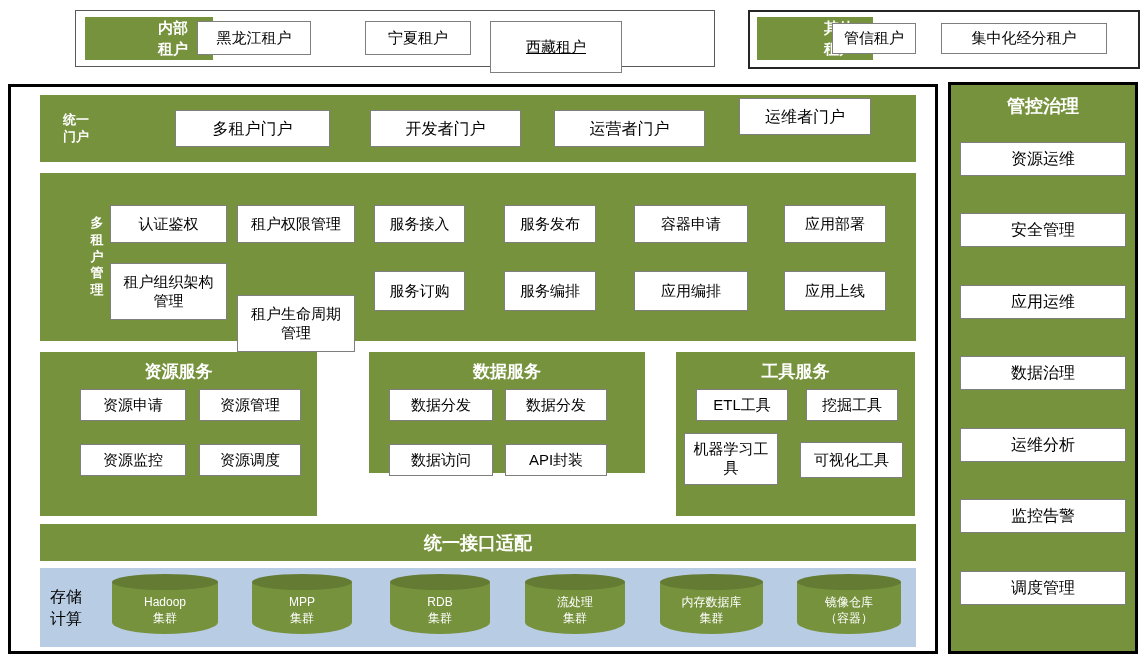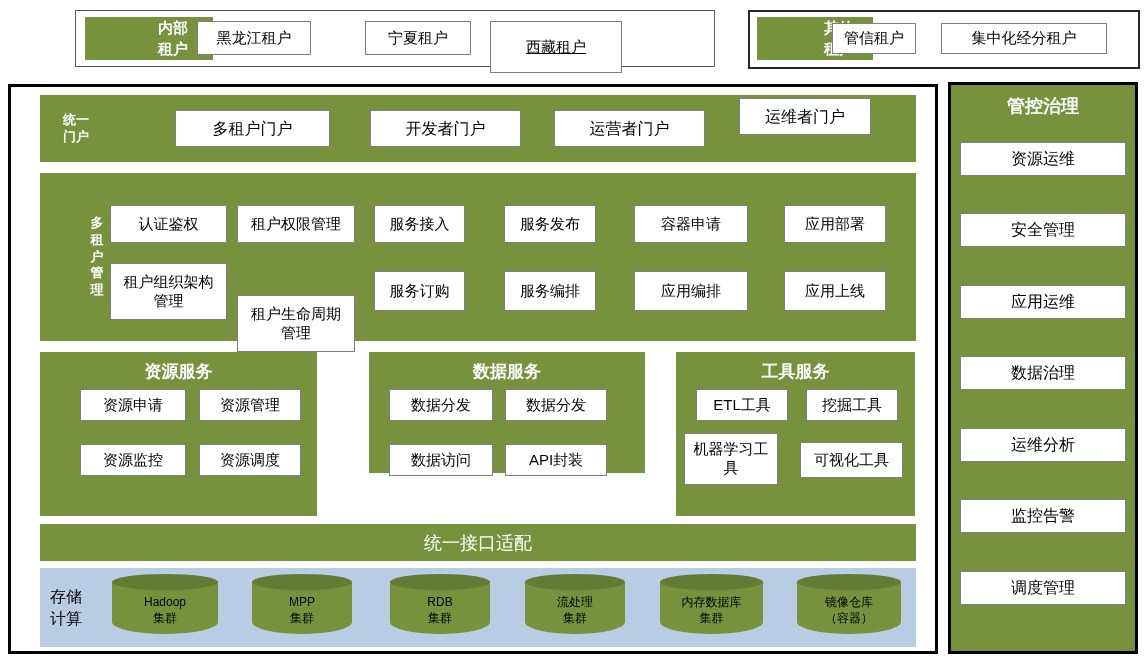--- a/index.html
+++ b/index.html
@@ -32,41 +32,41 @@
     font-size: 15px; line-height: 1.25; color: #000; box-sizing: border-box;
     white-space: pre-line;
   }
   .portal-box { font-size: 16px; }
   .section-title {
     position: absolute; left: 0; right: 0; top: 8px; text-align: center;
     color: #fff; font-weight: bold; font-size: 17px;
   }
   .adapter {
     display: flex; align-items: center; justify-content: center;
-    color: #fff; font-weight: normal; font-size: 18px;
+    color: #fff; font-weight: bold; font-size: 18px;
   }
   .storage-row { position: absolute; background: var(--light-blue); }
   .storage-label {
     position: absolute; left: 10px; top: 0; height: 100%;
     display: flex; align-items: center; text-align: left;
     font-size: 16px; line-height: 1.35; color: #000; white-space: pre-line;
   }
   .cyl {
     position: absolute; top: 14px; height: 52px;
     background: var(--olive);
     border-radius: 0 0 50% 50% / 0 0 12px 12px;
     display: flex; align-items: center; justify-content: center;
   }
   .cyl::before {
     content: ""; position: absolute; top: -8px; left: 0; width: 100%; height: 16px;
     background: var(--olive-dark); border-radius: 50%;
   }
   .cyl span {
     position: relative; z-index: 1; padding-top: 6px;
-    color: #000000; font-size: 12px; line-height: 1.3; text-align: center; white-space: pre-line;
+    color: #ffffff; font-size: 12px; line-height: 1.3; text-align: center; white-space: pre-line;
   }
   .governance {
     position: absolute; border: 3px solid #000; background: var(--olive); box-sizing: border-box;
   }
   .governance-title {
     position: absolute; left: 0; right: 0; top: 9px; text-align: center;
     color: #fff; font-weight: bold; font-size: 18px;
   }
   .gov-box { font-size: 16px; }
 </style>

